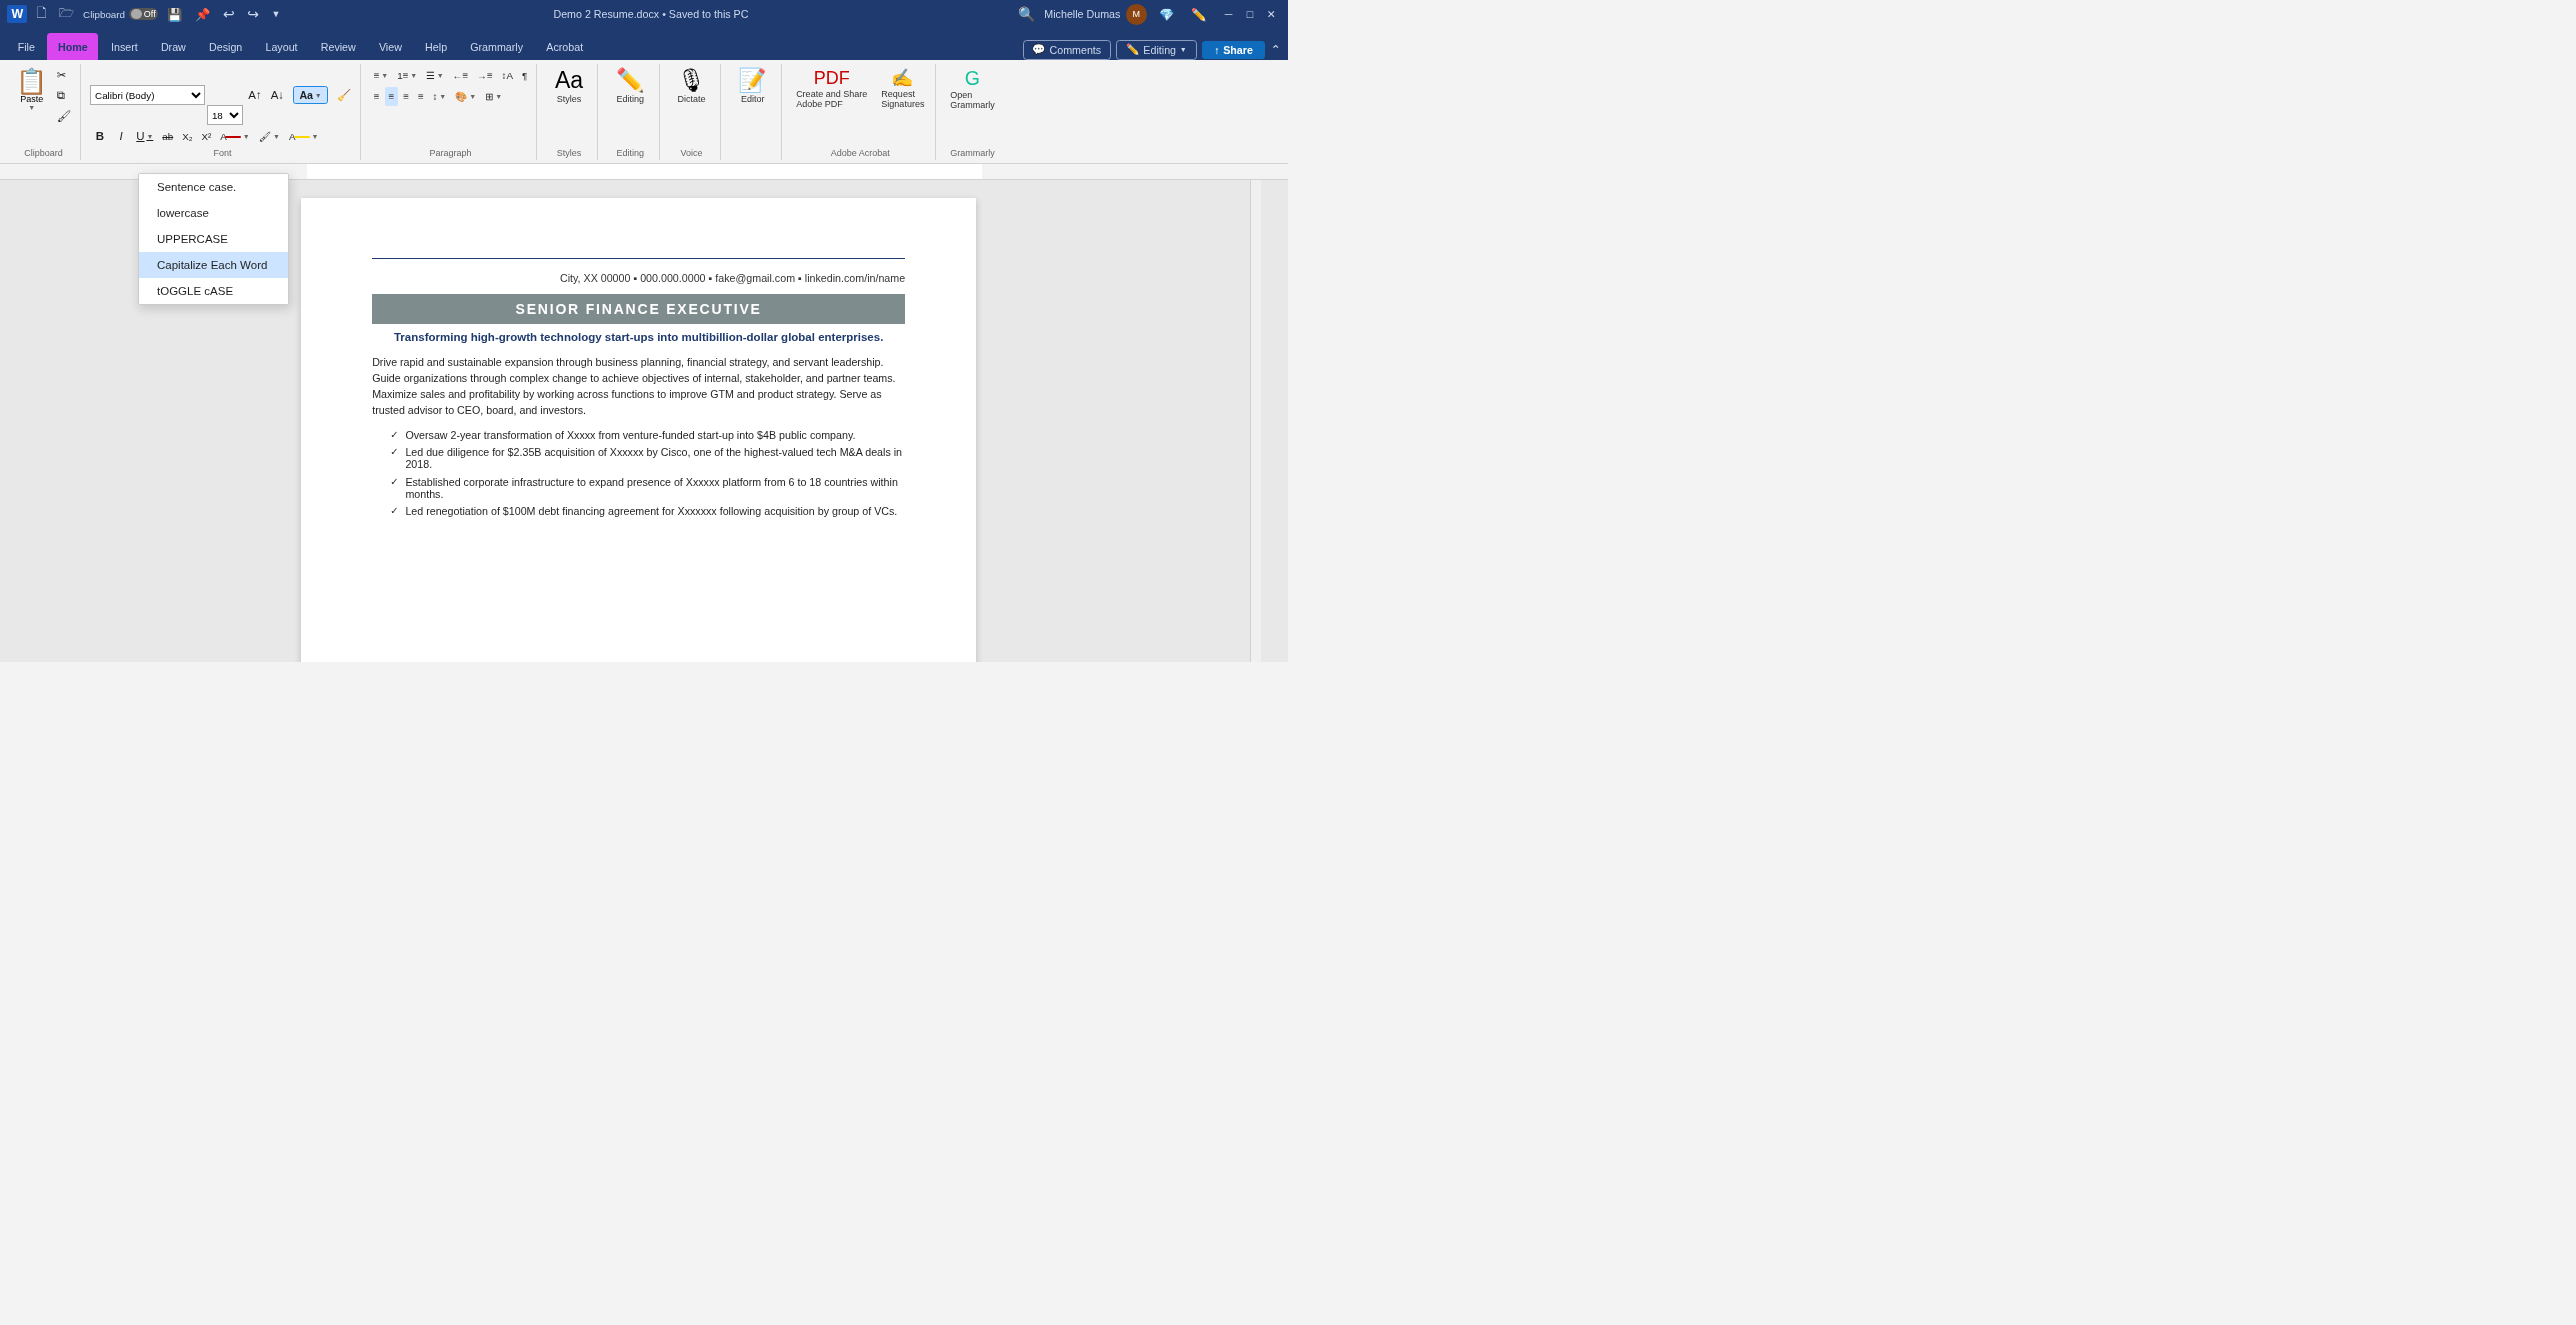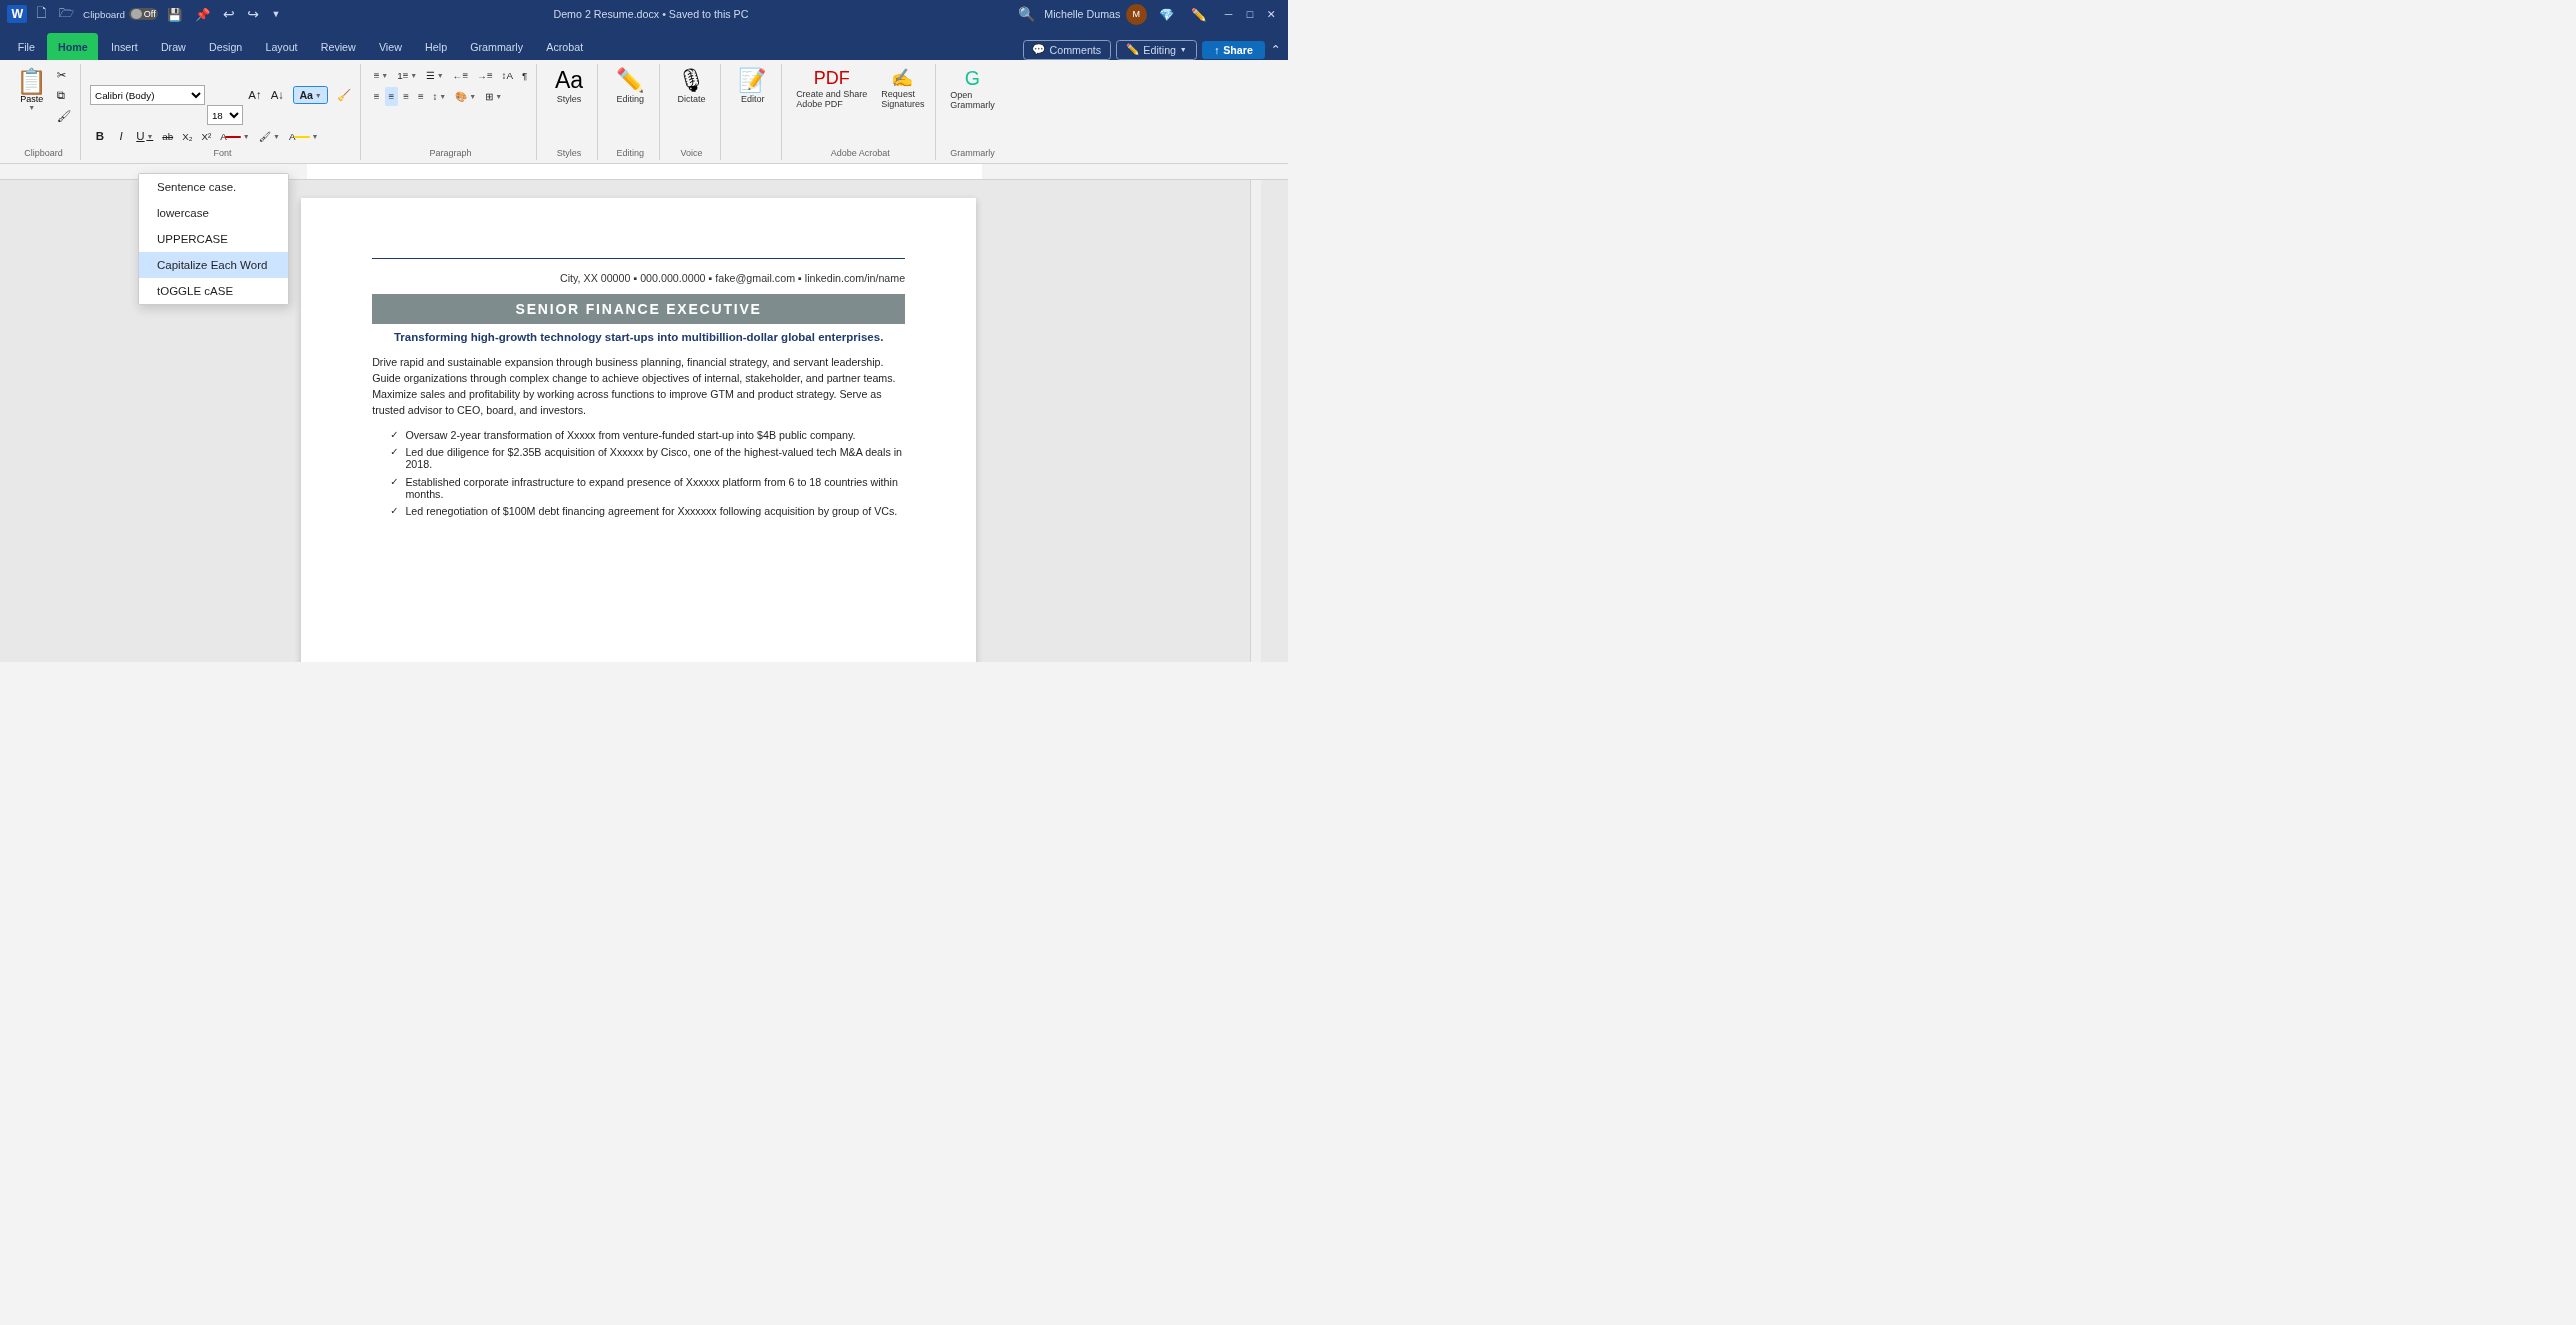--- a/index.html
+++ b/index.html
@@ -41,21 +41,21 @@
     .ribbon-tab {
       padding: 5.3px 10.7px;
       font-size: 10.7px;
       color: #cdd9ed;
       cursor: pointer;
       border-radius: 3.6px 3.6px 0 0;
       height: 27px;
       display: flex;
       align-items: center;
     }
-    .ribbon-tab.active { background: #22c55e; color: #1e3a6e; font-weight: 600; }
+    .ribbon-tab.active { background: #d946ef; color: #1e3a6e; font-weight: 600; }
     .ribbon-tab-right { margin-left: auto; display: flex; align-items: center; gap: 5.3px; }
     .comments-btn { border: 0.9px solid #8a9dc0; border-radius: 3.6px; padding: 2.7px 9px; font-size: 10.7px; color: #cdd9ed; cursor: pointer; display: flex; align-items: center; gap: 3.6px; }
     .editing-btn { border: 0.9px solid #8a9dc0; border-radius: 3.6px; padding: 2.7px 9px; font-size: 10.7px; color: #cdd9ed; cursor: pointer; display: flex; align-items: center; gap: 3.6px; }
     .share-btn { background: #0f6cbd; border-radius: 3.6px; padding: 2.7px 12.4px; font-size: 10.7px; color: white; cursor: pointer; display: flex; align-items: center; gap: 3.6px; font-weight: 600; }
 
     
     #ribbon {
       background: #f3f3f3;
       border-bottom: 0.9px solid #d1d1d1;
       padding: 3.6px 7px;

